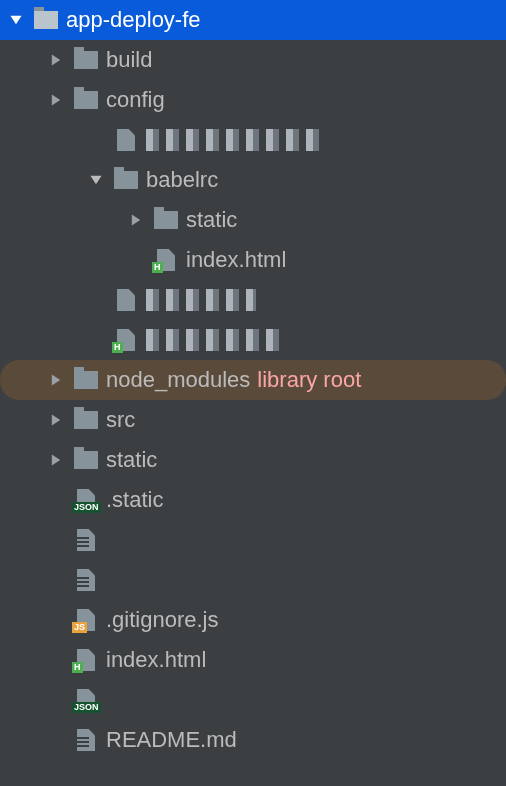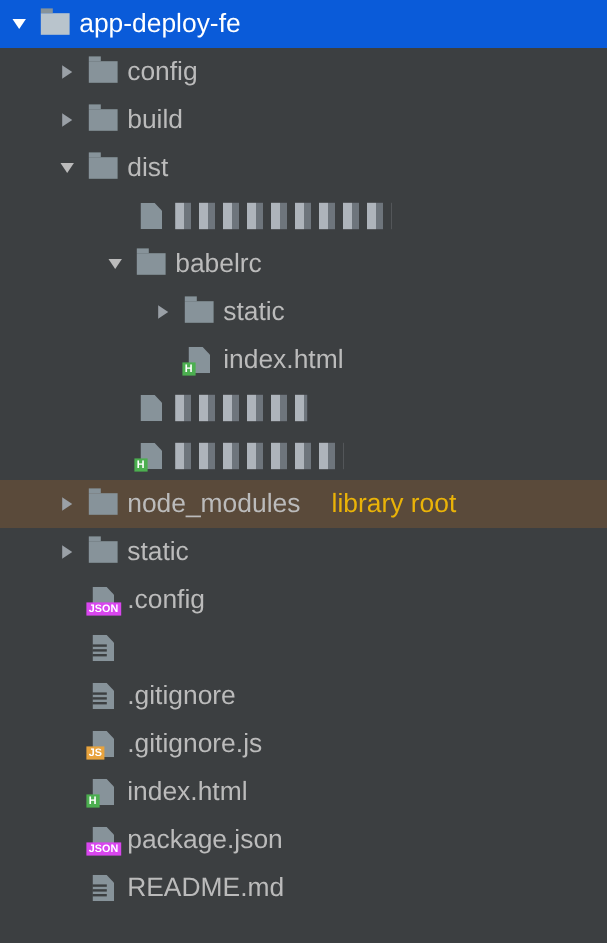--- a/index.html
+++ b/index.html
@@ -19,20 +19,21 @@
     align-items: center;
     height: 40px;
     white-space: nowrap;
   }
   .row.selected {
     background: #0a5bd9;
     color: #ffffff;
   }
   .row.lib-root {
     background: #5a4a3a;
+    border-radius: 19px;
   }
   .arrow {
     width: 20px;
     height: 20px;
     display: inline-flex;
     align-items: center;
     justify-content: center;
     margin-right: 8px;
     flex-shrink: 0;
   }
@@ -72,32 +73,32 @@
   .file-badge {
     position: absolute;
     bottom: -2px;
     left: -2px;
     font-size: 9px;
     font-weight: bold;
     padding: 0 2px;
     line-height: 11px;
     color: #fff;
   }
-  .badge-json { background: #d946ef; }
+  .badge-json { background: #14532d; }
   .badge-js   { background: #e8a33d; }
   .badge-h    { background: #4caf50; }
   .text-file-lines {
     position: absolute;
     top: 8px; left: 3px;
     width: 12px; height: 2px;
     background: #3c3f41;
     box-shadow: 0 4px 0 #3c3f41, 0 8px 0 #3c3f41;
   }
   .label { }
-  .suffix { color: #eab308; margin-left: 26px; }
+  .suffix { color: #fca5a5; margin-left: 7px; }
   .pad { display:inline-block; flex-shrink:0; }
   .pix {
     display:inline-block;
     height:22px;
     background:
       repeating-linear-gradient(90deg,#aeb4bb 0 7px,#6e757c 7px 13px,#3c3f41 13px 20px);
     filter: blur(0.5px);
     margin-right:6px;
   }
 </style>
@@ -122,48 +123,36 @@
   <div class="row">
     <span class="pad" style="width:46px"></span>
     <span class="arrow">
       <svg width="14" height="14" viewBox="0 0 10 10">
           <polygon points="2,1 8,5 2,9" fill="#9aa0a6"></polygon>
         </svg>
     </span>
     <span class="icon">
         <span class="folder-shape"></span>
       </span>
+    <span class="label">build</span>
+  </div>
+
+  <div class="row">
+    <span class="pad" style="width:46px"></span>
+    <span class="arrow">
+      <svg width="14" height="14" viewBox="0 0 10 10">
+          <polygon points="2,1 8,5 2,9" fill="#9aa0a6"></polygon>
+        </svg>
+    </span>
+    <span class="icon">
+        <span class="folder-shape"></span>
+      </span>
     <span class="label">config</span>
   </div>
 
-  <div class="row">
-    <span class="pad" style="width:46px"></span>
-    <span class="arrow">
-      <svg width="14" height="14" viewBox="0 0 10 10">
-          <polygon points="2,1 8,5 2,9" fill="#9aa0a6"></polygon>
-        </svg>
-    </span>
-    <span class="icon">
-        <span class="folder-shape"></span>
-      </span>
-    <span class="label">build</span>
-  </div>
-
-  <div class="row">
-    <span class="pad" style="width:46px"></span>
-    <span class="arrow">
-      <svg width="14" height="14" viewBox="0 0 10 10">
-          <polygon points="1,2 9,2 5,8" fill="#bbbbbb"></polygon>
-        </svg>
-    </span>
-    <span class="icon">
-        <span class="folder-shape"></span>
-      </span>
-    <span class="label">dist</span>
-  </div>
 
   <div class="row">
     <span class="pad" style="width:114px"></span>
     <span class="icon">
         <span class="file-shape"></span>
       </span>
     <span class="pix" style="width:180px"></span>
   </div>
 
   <div class="row">
@@ -225,58 +214,69 @@
           <polygon points="2,1 8,5 2,9" fill="#9aa0a6"></polygon>
         </svg>
     </span>
     <span class="icon">
         <span class="folder-shape"></span>
       </span>
     <span class="label">node_modules</span>
     <span class="suffix">library root</span>
   </div>
 
+  <div class="row">
+    <span class="pad" style="width:46px"></span>
+    <span class="arrow">
+      <svg width="14" height="14" viewBox="0 0 10 10">
+          <polygon points="2,1 8,5 2,9" fill="#9aa0a6"></polygon>
+        </svg>
+    </span>
+    <span class="icon">
+        <span class="folder-shape"></span>
+      </span>
+    <span class="label">src</span>
+  </div>
 
   <div class="row">
     <span class="pad" style="width:46px"></span>
     <span class="arrow">
       <svg width="14" height="14" viewBox="0 0 10 10">
           <polygon points="2,1 8,5 2,9" fill="#9aa0a6"></polygon>
         </svg>
     </span>
     <span class="icon">
         <span class="folder-shape"></span>
       </span>
     <span class="label">static</span>
   </div>
 
   <div class="row">
     <span class="pad" style="width:74px"></span>
     <span class="icon">
       <span class="file-shape"></span>
         <span class="file-badge badge-json">JSON</span>
     </span>
-    <span class="label">.config</span>
+    <span class="label">.static</span>
   </div>
 
   <div class="row">
     <span class="pad" style="width:74px"></span>
     <span class="icon">
       <span class="file-shape"></span>
         <span class="text-file-lines"></span>
     </span>
   </div>
 
   <div class="row">
     <span class="pad" style="width:74px"></span>
     <span class="icon">
       <span class="file-shape"></span>
         <span class="text-file-lines"></span>
     </span>
-    <span class="label">.gitignore</span>
   </div>
 
   <div class="row">
     <span class="pad" style="width:74px"></span>
     <span class="icon">
       <span class="file-shape"></span>
         <span class="file-badge badge-js">JS</span>
     </span>
     <span class="label">.gitignore.js</span>
   </div>
@@ -289,21 +289,20 @@
     </span>
     <span class="label">index.html</span>
   </div>
 
   <div class="row">
     <span class="pad" style="width:74px"></span>
     <span class="icon">
       <span class="file-shape"></span>
         <span class="file-badge badge-json">JSON</span>
     </span>
-    <span class="label">package.json</span>
   </div>
 
   <div class="row">
     <span class="pad" style="width:74px"></span>
     <span class="icon">
       <span class="file-shape"></span>
         <span class="text-file-lines"></span>
     </span>
     <span class="label">README.md</span>
   </div>

